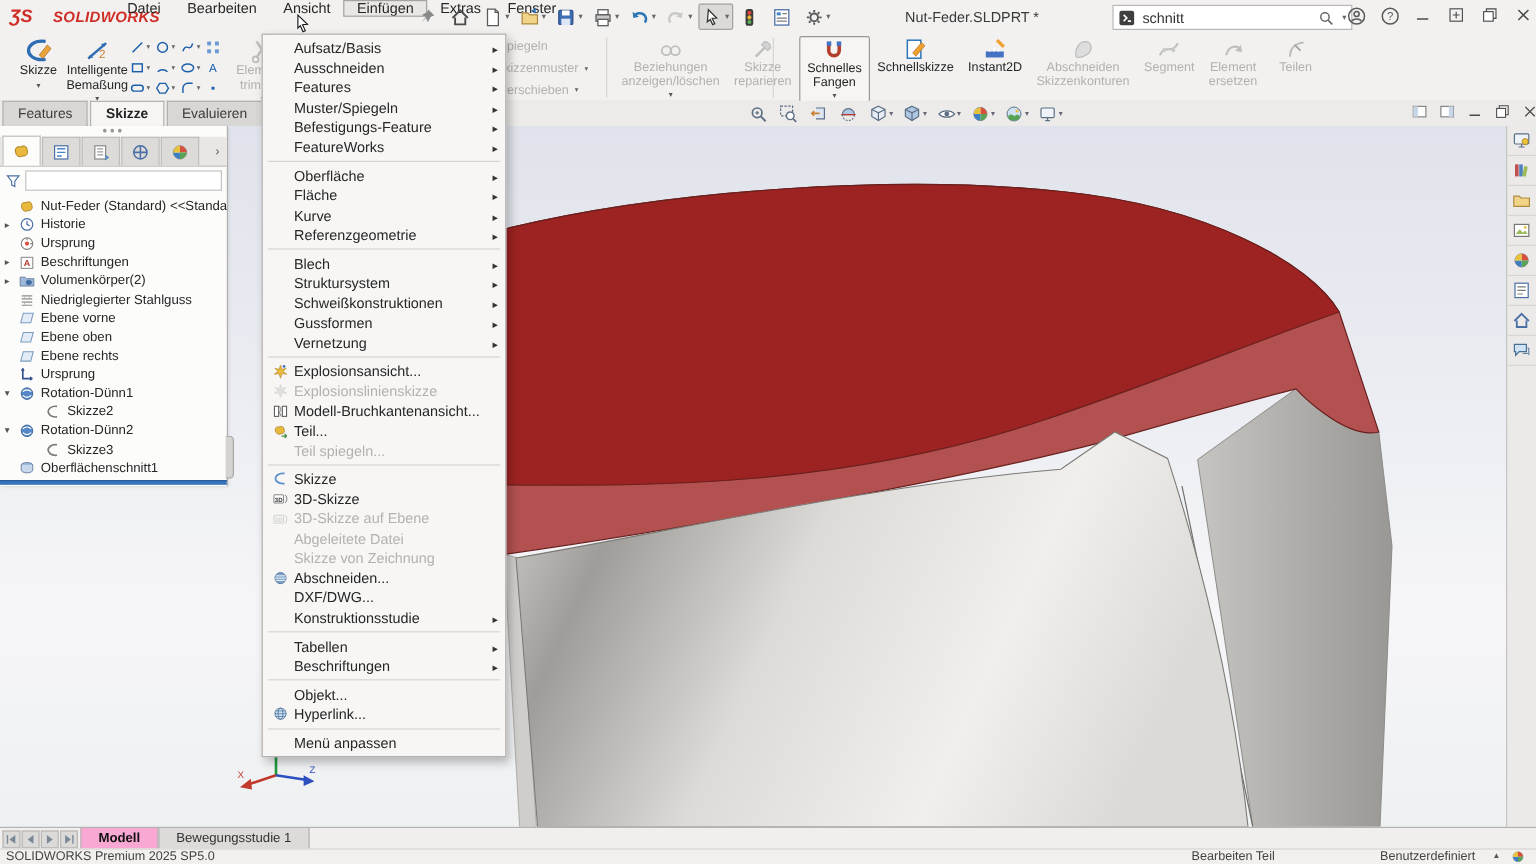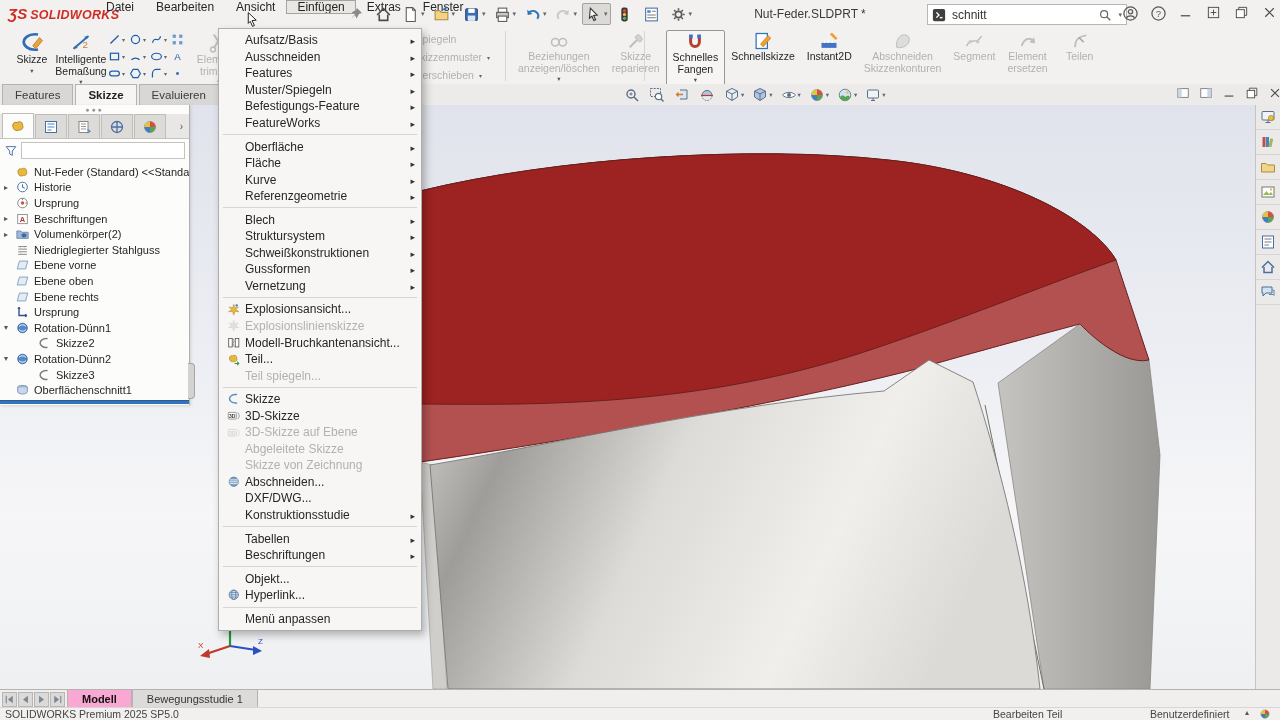--- a/index.html
+++ b/index.html
@@ -2,21 +2,21 @@
 <html><head>
 <meta charset="utf-8">
 <style>
   html,body{margin:0;padding:0;background:#888;}
   .app{position:relative;width:1280px;height:720px;background:#f2f1f0;overflow:hidden;
        font-family:"Liberation Sans","DejaVu Sans",sans-serif;color:#262626;font-size:12px;
        -webkit-font-smoothing:antialiased;}
   svg{display:block}
   
   .menubar{position:absolute;left:0;top:0;width:1280px;height:28px;background:#f2f1f0;}
-  .logo{position:absolute;left:8px;top:5px;display:flex;align-items:baseline;gap:3px;}
+  .logo{position:absolute;left:8px;top:5px;display:flex;align-items:baseline;gap:17px;}
   .logo-mark{font-weight:bold;font-style:italic;font-size:15px;color:#cf2e26;}
   .logo-text{font-weight:bold;font-style:italic;font-size:12.5px;color:#cf2e26;letter-spacing:.3px;}
   .menus{position:absolute;left:95px;top:0;height:16px;display:flex;align-items:flex-start;}
   .menu-item{padding:0 11px;display:flex;align-items:center;cursor:default;}
   .menu-item.active{background:#e9e7e4;outline:1px solid #a5a3a0;outline-offset:-1px;}
   .pin-wrap{position:absolute;left:348px;top:6px;width:16px;height:16px;}
   .quickbar{position:absolute;left:372px;top:3px;display:flex;align-items:center;}
   .qitem{display:flex;align-items:center;height:22px;padding:0 3px;margin-right:2px;border-radius:2px;}
   .qitem.pressed{background:#dcdad7;outline:1px solid #a5a3a0;outline-offset:-1px;}
   .qicon{width:17px;height:17px;}
@@ -1255,21 +1255,21 @@
             <text x="6.2" y="10.6" font-size="6" text-anchor="middle" fill="#b3b1af" font-weight="bold">3D</text>
             <path d="M12.5 4 C15 6 15 10 12.5 12" fill="none" stroke="#b3b1af"></path>
           </svg>
         </span>
         <span class="lbl">3D-Skizze auf Ebene</span>
         <span class="arrow"></span>
       </div>
 
       <div class="mi disabled">
         <span class="ico"></span>
-        <span class="lbl">Abgeleitete Skizze</span>
+        <span class="lbl">Abgeleitete Datei</span>
         <span class="arrow"></span>
       </div>
 
       <div class="mi disabled">
         <span class="ico"></span>
         <span class="lbl">Skizze von Zeichnung</span>
         <span class="arrow"></span>
       </div>
 
       <div class="mi">

